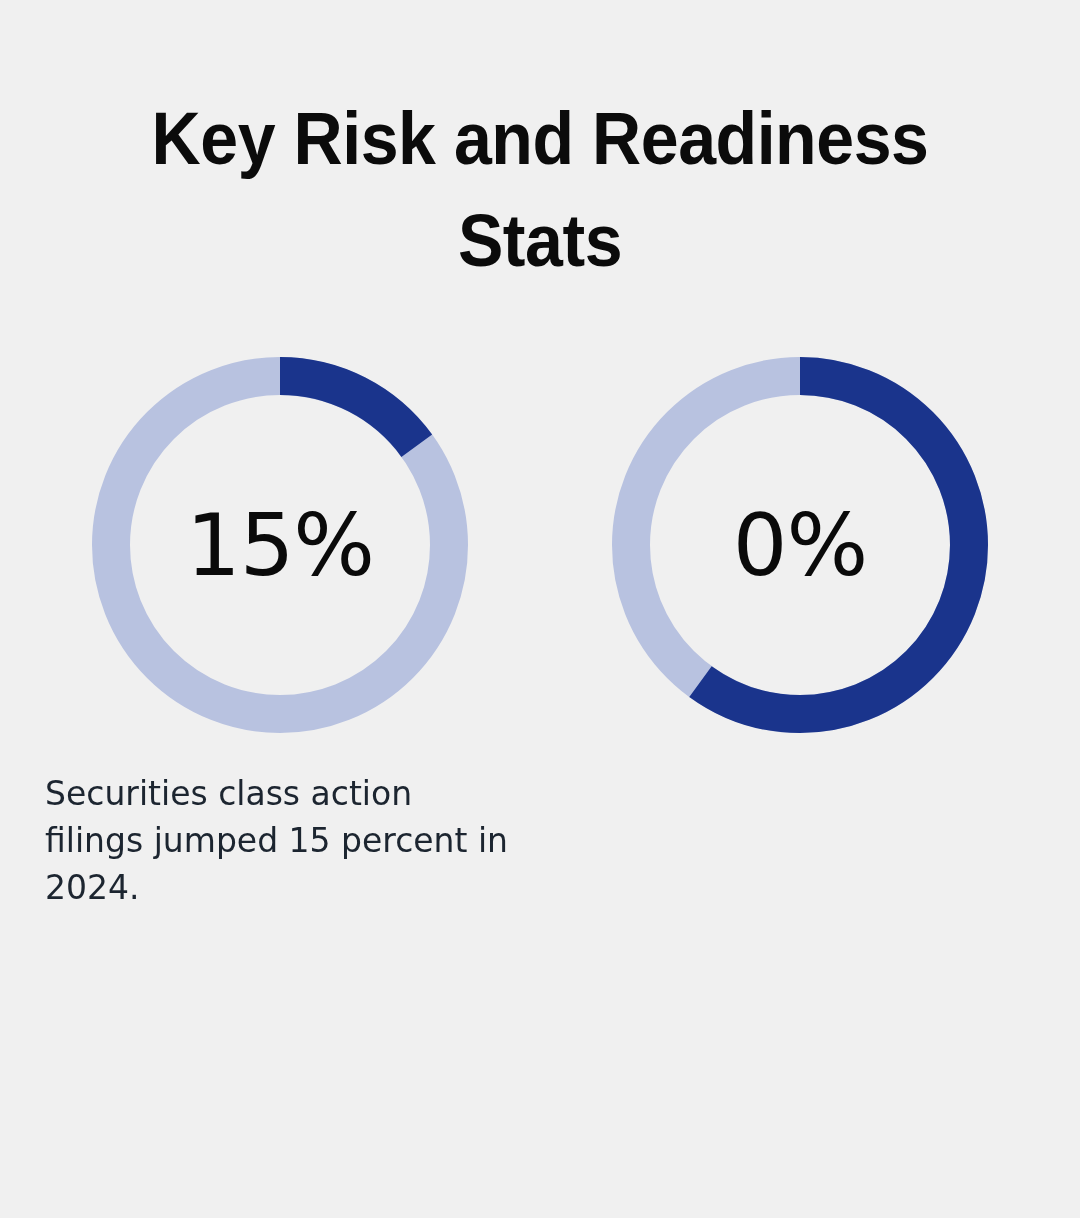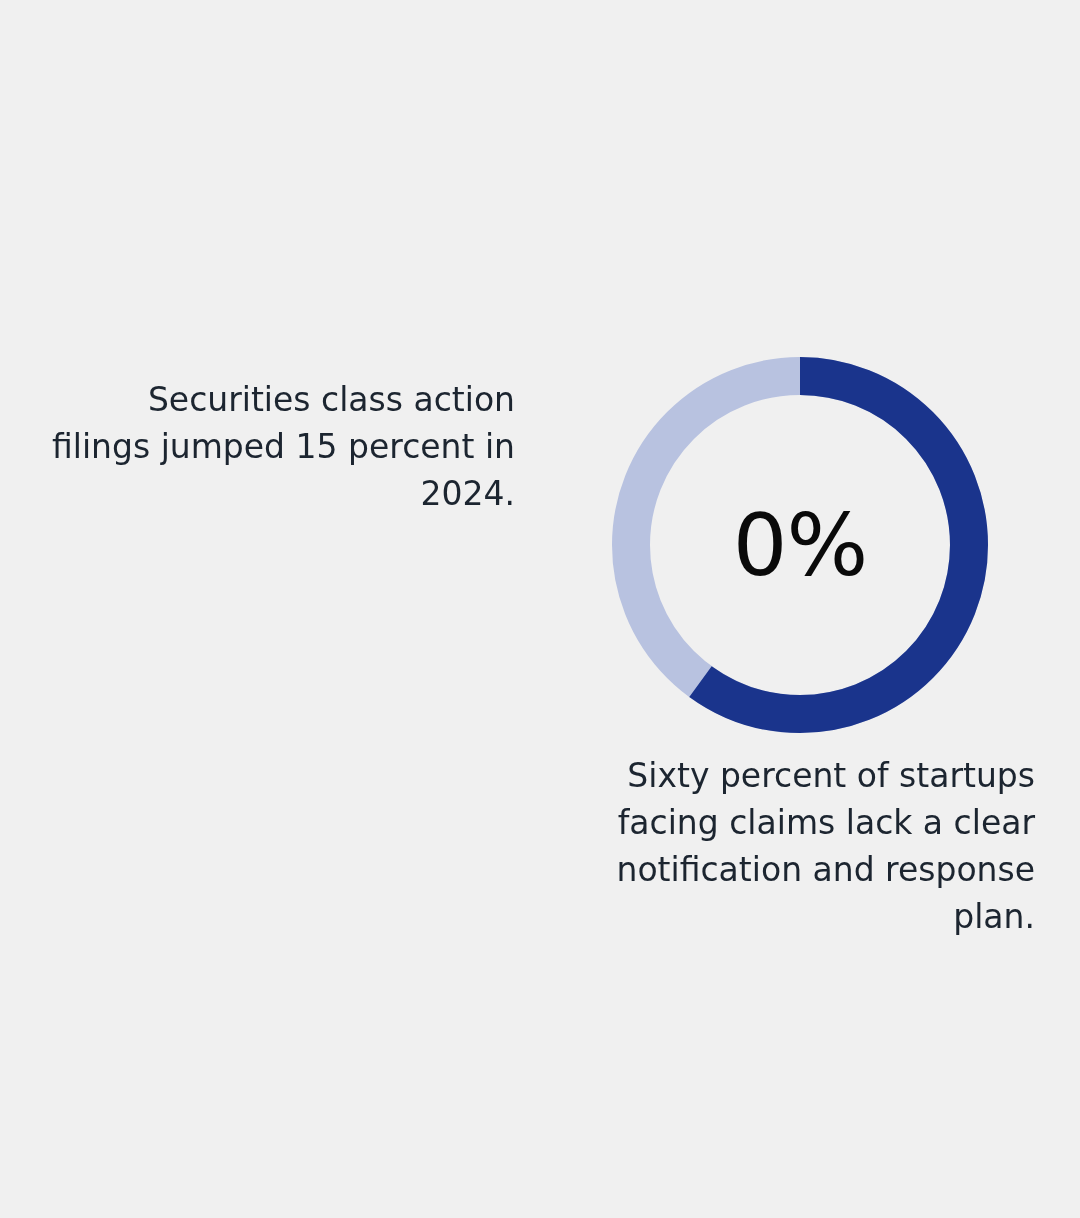--- a/index.html
+++ b/index.html
@@ -79,23 +79,23 @@
     align-items: center;
     justify-content: center;
     font-family: "DejaVu Sans", sans-serif;
     font-weight: normal;
     font-size: 86px;
     color: #0a0a0a;
     letter-spacing: -1px;
   }
 
   .caption {
-    margin-top: 20px;
+    margin-top: 38px;
     width: 470px;
-    text-align: right;
+    text-align: left;
     font-family: "DejaVu Sans", sans-serif;
     font-weight: normal;
     font-size: 33px;
     line-height: 1.42;
     color: #1c2530;
   }
 
   
   .logo {
     position: absolute;
@@ -108,34 +108,43 @@
     display: block;
     width: 186px;
     height: 96px;
   }
 </style>
 </head>
 <body>
 
 <div class="infographic">
 
+  <div class="title-block">
+    <h1 class="title">Key Risk and Readiness Stats</h1>
+  </div>
 
   <div class="stats-row">
 
     <div class="stat-col">
+      <div class="donut-wrap">
+        <svg class="donut-svg" viewBox="0 0 376 376">
+          <circle cx="188" cy="188" r="169" fill="none" stroke="#b8c2e0" stroke-width="38"></circle>
+          <circle id="arc1" cx="188" cy="188" r="169" fill="none" stroke="#1a348c" stroke-width="38" stroke-dasharray="159.27874753700252 902.5795693763475" transform="rotate(-90 188 188)"></circle>
+        </svg>
+        <div class="donut-value">15%</div>
+      </div>
       <div class="caption">Securities class action filings jumped 15 percent in 2024.</div>
     </div>
 
     <div class="stat-col">
       <div class="donut-wrap">
         <svg class="donut-svg" viewBox="0 0 376 376">
           <circle cx="188" cy="188" r="169" fill="none" stroke="#b8c2e0" stroke-width="38"></circle>
           <circle id="arc2" cx="188" cy="188" r="169" fill="none" stroke="#1a348c" stroke-width="38" stroke-dasharray="637.1149901480101 424.74332676534004" transform="rotate(-90 188 188)"></circle>
         </svg>
         <div class="donut-value">0%</div>
       </div>
-      <div class="caption">Sixty percent of startups facing claims lack a clear notification and response plan.</div>
     </div>
 
   </div>
 
 
 </div>
 
 </body></html>

